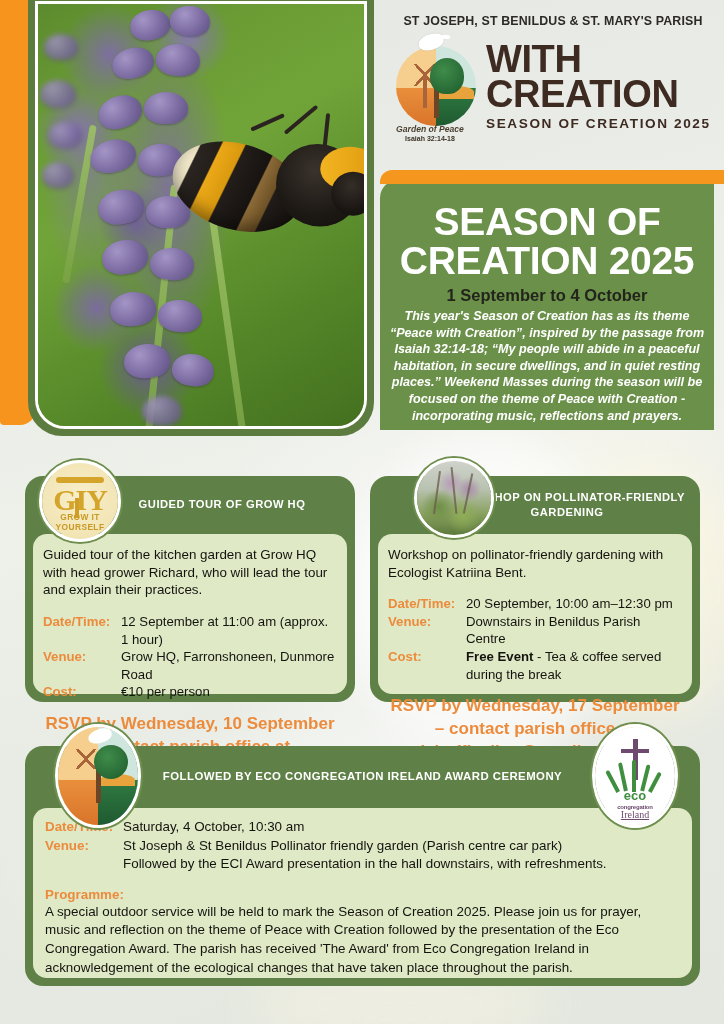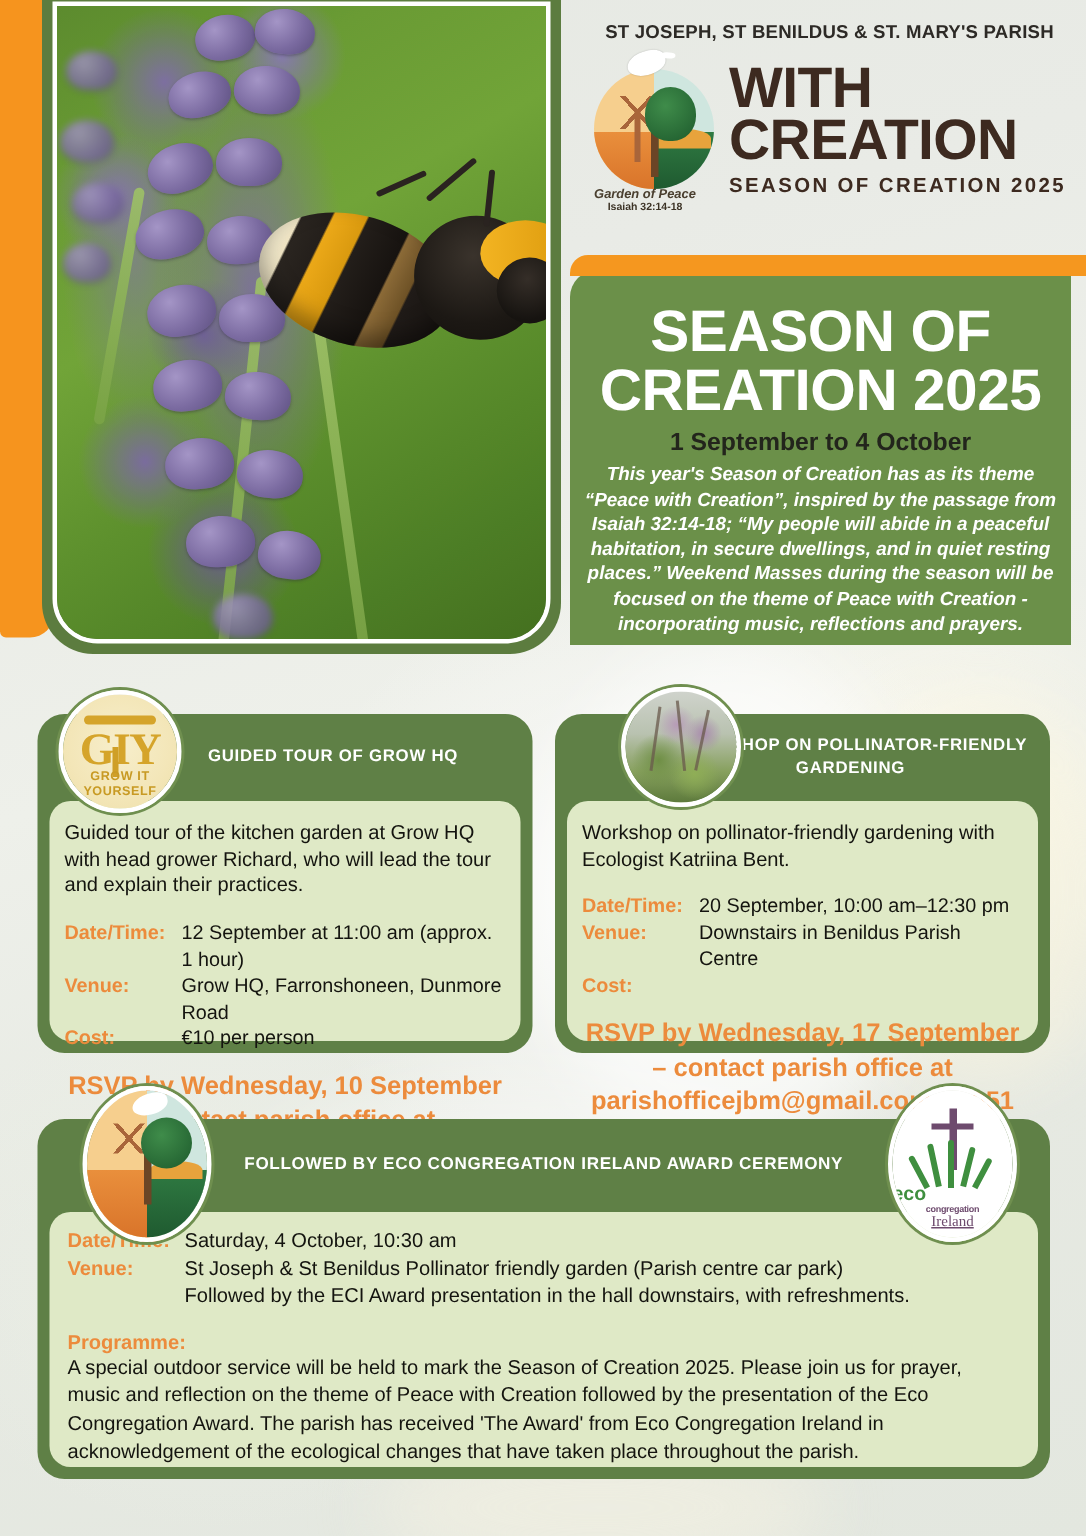--- a/index.html
+++ b/index.html
@@ -249,21 +249,21 @@
     position:absolute; border-radius:50%; overflow:hidden;
     border:3px solid #ffffff; box-shadow:0 0 0 2px #6f8f4f; z-index:5;
   }
   
   #eci-art { position:absolute; inset:0; background:#ffffff; }
   #eci-cross-v { position:absolute; left:50%; top:12%; width:5px; height:42%; margin-left:-2px;
     background:#6e4b6e; }
   #eci-cross-h { position:absolute; left:32%; top:22%; width:36%; height:4px; background:#6e4b6e; }
   .eci-blade { position:absolute; bottom:34%; width:4px; background:#3f8f3f; border-radius:2px 2px 0 0;
     transform-origin: bottom center; }
-  #eci-eco { position:absolute; left:0; bottom:22%; width:100%; 
+  #eci-eco { position:absolute; left:0; bottom:22%; width:100%; text-align:center;
     font-size:13px; font-weight:bold; color:#3f8f3f; }
   #eci-cong { position:absolute; left:0; bottom:15%; width:100%; text-align:center;
     font-size:6px; font-weight:bold; color:#6e4b6e; letter-spacing:-.2px; }
   #eci-ire { position:absolute; left:0; bottom:5%; width:100%; text-align:center;
     font-size:10px; color:#6e4b6e; font-family:"Liberation Serif", serif;text-decoration:underline; }
 </style>
 </head>
 <body>
 
 <div id="poster">
@@ -407,20 +407,21 @@
         <div class="kv-row">
           <span class="kv-key">Date/Time:</span>
           <span class="kv-val">20 September, 10:00 am–12:30 pm</span>
         </div>
         <div class="kv-row">
           <span class="kv-key">Venue:</span>
           <span class="kv-val">Downstairs in Benildus Parish Centre</span>
         </div>
         <div class="kv-row">
           <span class="kv-key">Cost:</span>
+          <span class="kv-val"><b>Free Event</b><span> - Tea &amp; coffee served during the break</span></span>
         </div>
       </div>
       <div class="rsvp">
         <div>RSVP by Wednesday, 17 September – contact parish office at</div>
         <div>parishofficejbm@gmail.com or 051 348 077</div>
       </div>
     </div>
   </div>
 
   <div id="bottom-card">

